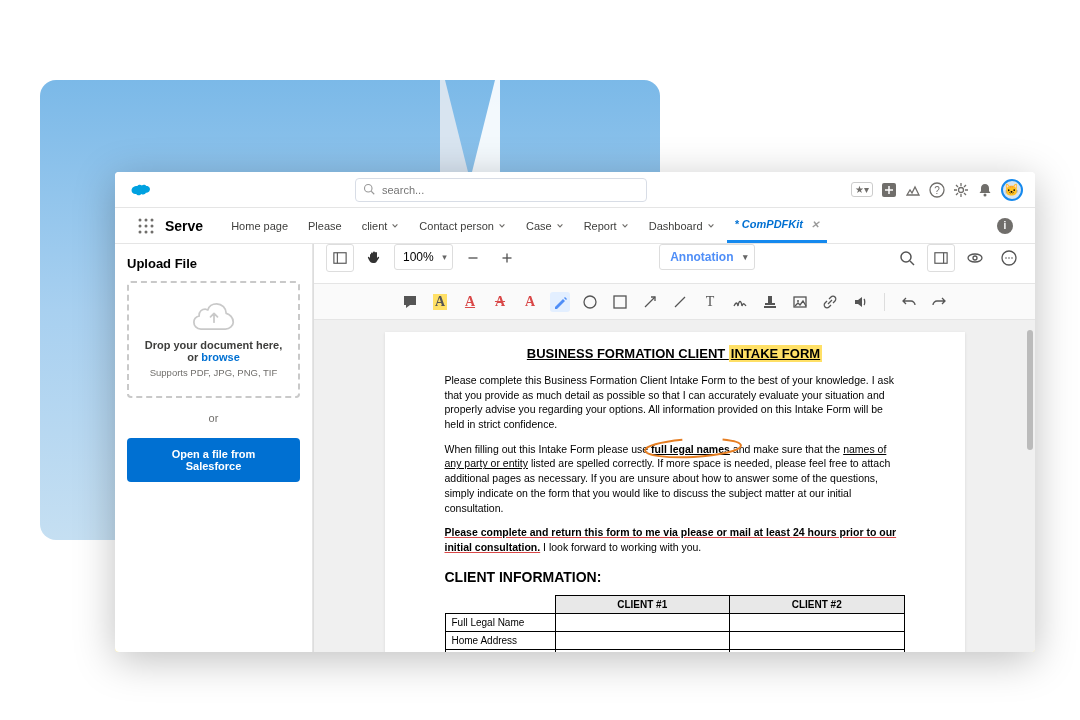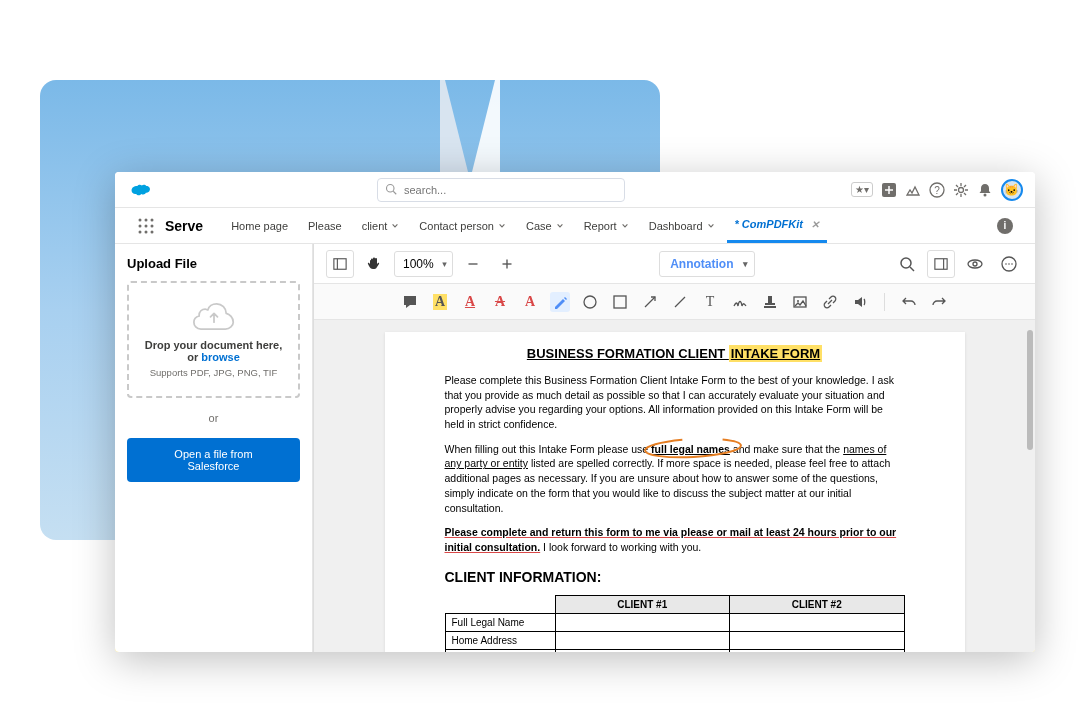--- a/index.html
+++ b/index.html
@@ -8,21 +8,21 @@
 .bg-photo { position: absolute; left: 40px; top: 80px; width: 620px; height: 460px; border-radius: 16px; background: linear-gradient(180deg, #7bb9e8 0%, #a8d0f0 50%, #c5dff2 100%); overflow: hidden; }
 .bg-building { position: absolute; right: 60px; top: -20px; width: 200px; height: 400px; }
 .bg-building::before { content: ""; position: absolute; left: 0; top: 0; width: 0; height: 0; border-left: 100px solid transparent; border-bottom: 400px solid rgba(255,255,255,0.9); }
 .bg-building::after { content: ""; position: absolute; left: 40px; top: 0; width: 0; height: 0; border-right: 100px solid transparent; border-bottom: 400px solid rgba(220,230,240,0.95); }
 
 .app-window { position: absolute; left: 115px; top: 172px; width: 920px; height: 480px; background: #fff; border-radius: 4px; box-shadow: 0 8px 40px rgba(0,0,0,0.25); overflow: hidden; display: flex; flex-direction: column; }
 
 
 .header { height: 36px; background: #fff; border-bottom: 1px solid #e5e5e5; display: flex; align-items: center; padding: 0 12px; gap: 10px; }
 .cloud-logo { width: 24px; height: 16px; }
-.search-box { margin-left: auto; margin-right: auto; position: relative; width: 248px; }
+.search-box { margin-left: auto; margin-right: auto; position: relative; width: 292px; }
 .search-box input { width: 100%; height: 24px; border: 1px solid #d8dde6; border-radius: 4px; padding: 0 8px 0 26px; font-size: 11px; color: #666; }
 .search-icon { position: absolute; left: 8px; top: 5px; width: 12px; height: 12px; }
 .header-icons { display: flex; align-items: center; gap: 8px; }
 .hicon { width: 16px; height: 16px; color: #706e6b; cursor: pointer; }
 .avatar { width: 22px; height: 22px; border-radius: 50%; background: #d8e5f0; border: 2px solid #1589ee; display: flex; align-items: center; justify-content: center; font-size: 12px; }
 
 
 .nav { height: 36px; background: #fff; border-bottom: 1px solid #e5e5e5; display: flex; align-items: center; padding: 0 22px; gap: 4px; }
 .app-launcher { width: 18px; height: 18px; margin-right: 6px; }
 .app-name { font-weight: 700; font-size: 14px; margin-right: 16px; }
@@ -37,25 +37,25 @@
 
 
 .left-panel { width: 198px; background: #fff; margin: 0; padding: 12px; border-right: 1px solid #e5e5e5; }
 .left-title { font-size: 13px; font-weight: 600; margin-bottom: 10px; }
 .drop-zone { border: 2px dashed #c9c9c9; border-radius: 4px; padding: 18px 10px; text-align: center; }
 .cloud-up { width: 42px; height: 30px; margin: 0 auto 8px; }
 .drop-text { font-size: 11px; font-weight: 600; color: #3e3e3c; }
 .drop-text .browse { color: #0070d2; cursor: pointer; }
 .drop-sub { font-size: 9.5px; color: #706e6b; margin-top: 4px; }
 .or-text { text-align: center; font-size: 11px; color: #706e6b; margin: 14px 0; }
-.sf-button { width: 100%; background: #0070d2; color: #fff; border: none; border-radius: 4px; padding: 10px 21px; font-size: 11px; font-weight: 400; cursor: pointer; }
+.sf-button { width: 100%; background: #0070d2; color: #fff; border: none; border-radius: 4px; padding: 10px 21px; font-size: 11px; font-weight: 700; cursor: pointer; }
 
 
 .viewer { flex: 1; display: flex; flex-direction: column; background: #fff; border-left: 1px solid #ddd; }
-.toolbar1 { height: 40px; border-bottom: 1px solid #e5e5e5; display: flex; align-items: center; padding: 0 12px; gap: 6px; }
+.toolbar1 { height: 40px; border-bottom: 1px solid #e5e5e5; display: flex; align-items: flex-start; padding: 0 12px; gap: 6px; }
 .tbtn { width: 28px; height: 28px; border: 1px solid transparent; border-radius: 3px; display: flex; align-items: center; justify-content: center; cursor: pointer; }
 .tbtn.boxed { border-color: #ddd; }
 .zoom-sel { border: 1px solid #ddd; border-radius: 3px; height: 26px; padding: 0 18px 0 8px; font-size: 12px; position: relative; display: flex; align-items: center; }
 .zoom-sel::after { content: "▾"; position: absolute; right: 5px; font-size: 9px; color: #666; }
 .mode-sel { margin-left: auto; margin-right: auto; border: 1px solid #ddd; border-radius: 3px; height: 26px; padding: 0 20px 0 10px; font-size: 12px; font-weight: 600; color: #4f8ef7; position: relative; display: flex; align-items: center; }
 .mode-sel::after { content: "▾"; position: absolute; right: 6px; font-size: 9px; color: #666; }
 .right-tools { display: flex; gap: 6px; }
 
 .toolbar2 { height: 36px; background: #fafafa; border-bottom: 1px solid #e5e5e5; display: flex; align-items: center; justify-content: center; gap: 10px; }
 .atool { width: 20px; height: 20px; display: flex; align-items: center; justify-content: center; cursor: pointer; color: #555; }

